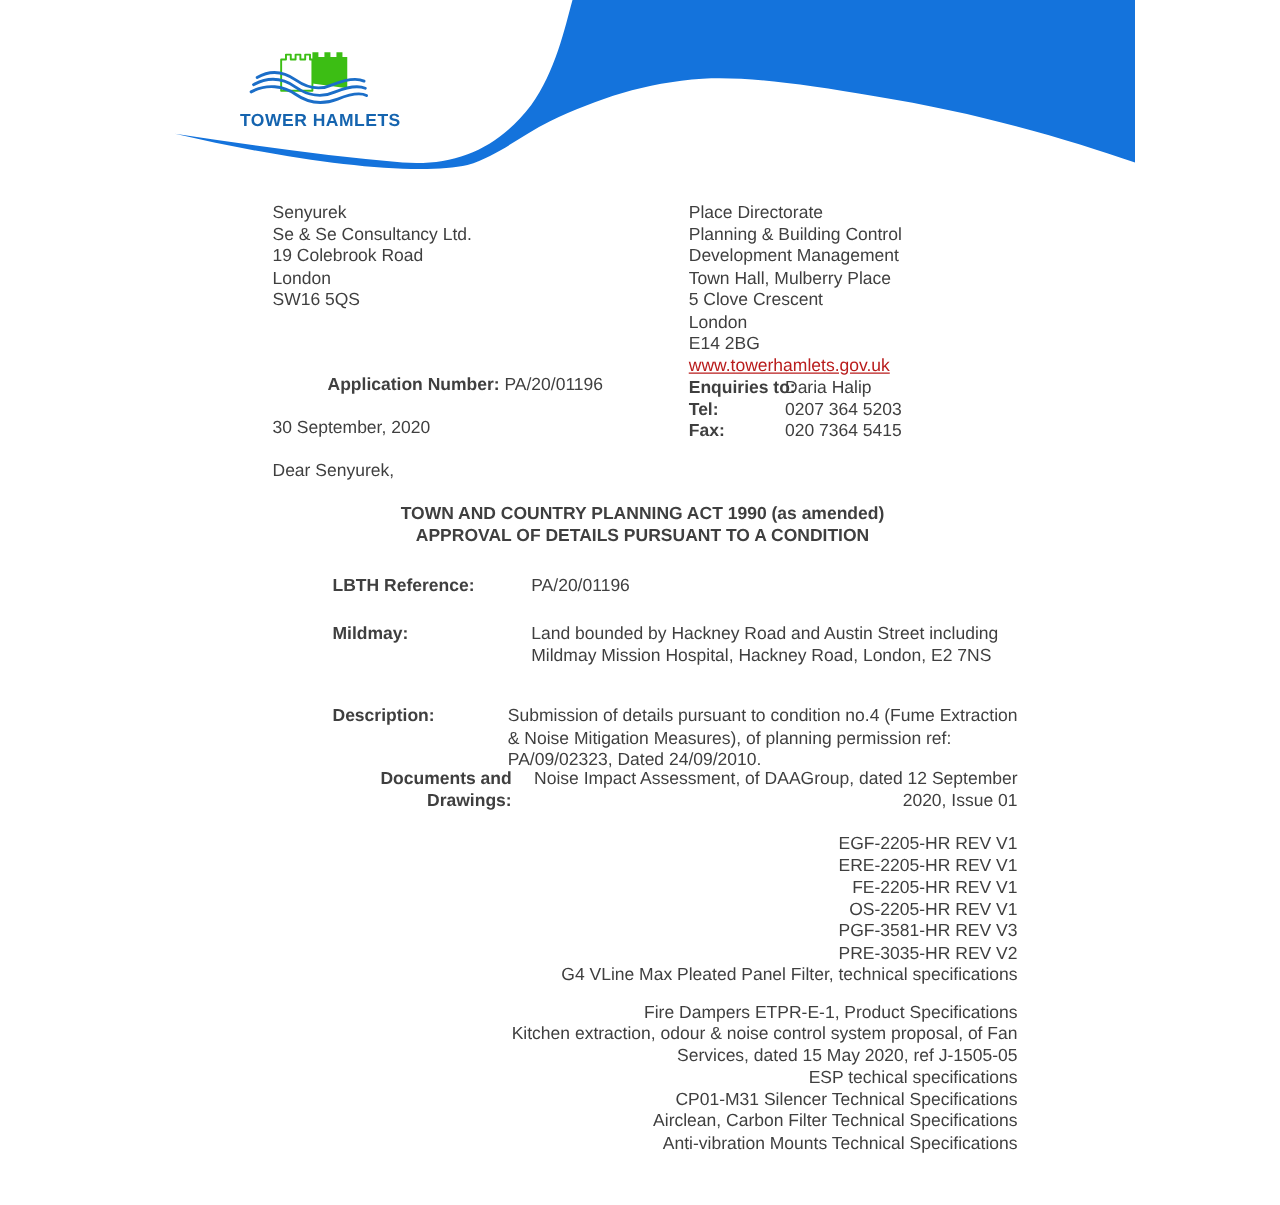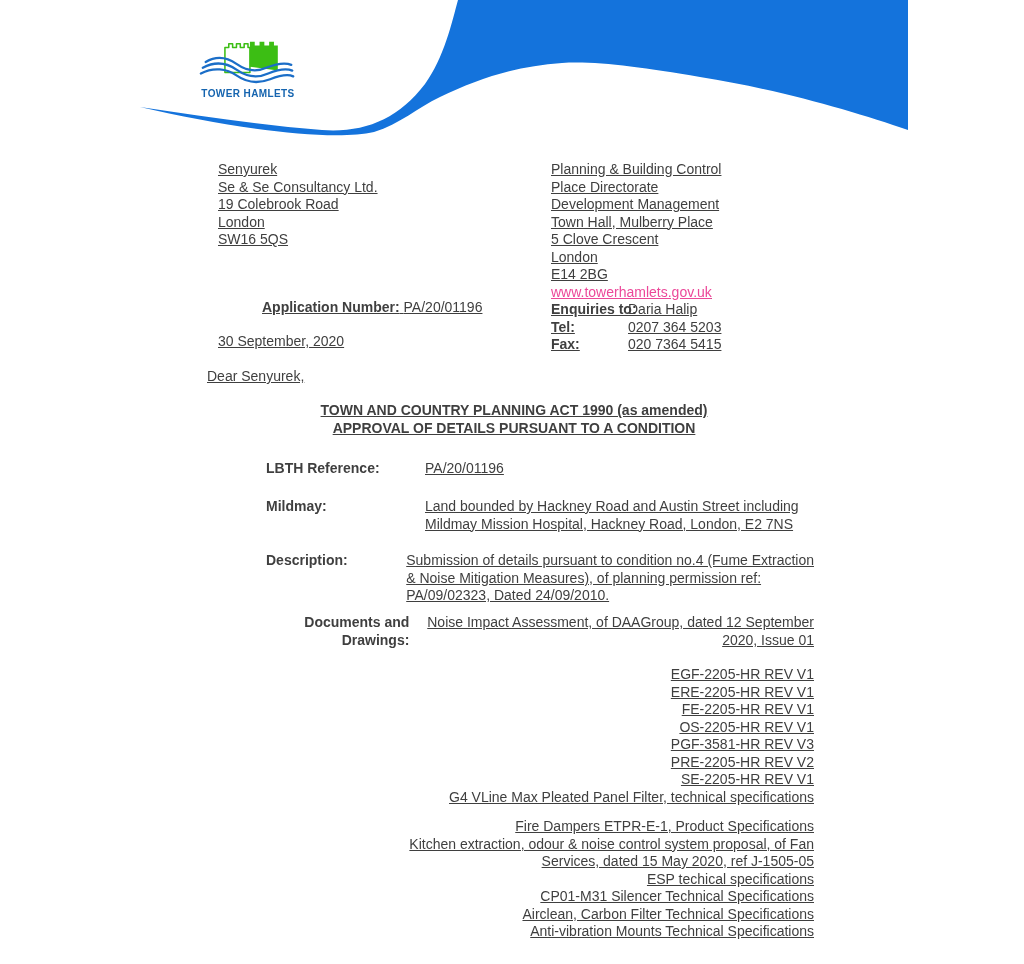--- a/index.html
+++ b/index.html
@@ -1,39 +1,39 @@
 <!DOCTYPE html>
 <html><head>
 <meta charset="utf-8">
 <style>
   html,body { margin:0; padding:0; background:#ffffff; }
   .page {
     position:relative; width:1024px; height:964px; background:#ffffff;
     font-family:"Liberation Sans", sans-serif; font-size:14px; color:#3f3f3f;
     overflow:hidden;
   }
-  .line { line-height:17.5px; white-space:nowrap;text-decoration:underline; }
+  .line { line-height:17.5px; white-space:nowrap; }
   .b { font-weight:bold;margin-left:44px; }
 
   
   .swoosh { position:absolute; left:0; top:0; width:1024px; height:160px; display:block; }
   .logo { position:absolute; left:192px; top:36px; width:112px; text-align:center; }
   .logo .emblem { display:block; margin:0 auto; }
-  .logo-text { font-weight:bold; font-size:10px; letter-spacing:0.4px; color:#1564AF; margin-top:2px; white-space:nowrap; }
+  .logo-text { font-weight:bold; font-size:14px; letter-spacing:0.4px; color:#1564AF; margin-top:2px; white-space:nowrap; }
 
   
   .recipient { position:absolute; left:218px; top:161px; }
   .sender    { position:absolute; left:551px; top:161px; width:270px; }
-  .weblink   { color:#ec4899; text-decoration:underline; cursor:pointer; }
+  .weblink   { color:#b91c1c; text-decoration:underline; cursor:pointer; }
   .contact-row { display:flex; }
   .contact-row .clabel { width:77px; font-weight:bold; }
 
   .app-line   { position:absolute; left:218px; top:299px; }
   .date       { position:absolute; left:218px; top:333px; }
-  .salutation { position:absolute; left:207px; top:368px;text-align:right; }
+  .salutation { position:absolute; left:218px; top:368px;text-align:right; }
 
   .title { position:absolute; left:218px; top:402px; width:592px; text-align:center; font-weight:bold; }
 
   
   .details { position:absolute; left:218px; top:460px; width:596px; }
   .drow  { position:absolute; left:0; width:596px; display:flex; }
   .dlabel { width:159px; font-weight:bold; line-height:17.5px;margin-left:48px; }
   .dvalue { flex:1; }
   .dvalue .line { white-space:nowrap; }
   .gap17 { height:17px; }
@@ -74,22 +74,22 @@
   <div class="recipient">
       <div class="line">Senyurek</div>
       <div class="line">Se &amp; Se Consultancy Ltd.</div>
       <div class="line">19 Colebrook Road</div>
       <div class="line">London</div>
       <div class="line">SW16 5QS</div>
     </div>
 
   <div class="sender">
     <div>
+        <div class="line">Place Directorate</div>
         <div class="line">Planning &amp; Building Control</div>
-        <div class="line">Place Directorate</div>
         <div class="line">Development Management</div>
         <div class="line">Town Hall, Mulberry Place</div>
         <div class="line">5 Clove Crescent</div>
         <div class="line">London</div>
         <div class="line">E14 2BG</div>
       </div>
     <div class="line">
       <a class="weblink" href="#">www.towerhamlets.gov.uk</a>
     </div>
     <div class="contact-row line">
@@ -128,21 +128,21 @@
     </div>
 
     <div class="drow" style="top:38px;">
       <div class="dlabel">Mildmay:</div>
       <div class="dvalue">
           <div class="line">Land bounded by Hackney Road and Austin Street including</div>
           <div class="line">Mildmay Mission Hospital, Hackney Road, London, E2 7NS</div>
         </div>
     </div>
 
-    <div class="drow" style="top:92px;">
+    <div class="drow" style="top:104px;">
       <div class="dlabel">Description:</div>
       <div class="dvalue">
           <div class="line">Submission of details pursuant to condition no.4 (Fume Extraction</div>
           <div class="line">&amp; Noise Mitigation Measures), of planning permission ref:</div>
           <div class="line">PA/09/02323, Dated 24/09/2010.</div>
         </div>
     </div>
 
     <div class="drow" style="top:154px;text-align:right;">
       <div class="dlabel">Documents and Drawings:</div>
@@ -151,22 +151,21 @@
             <div class="line">Noise Impact Assessment, of DAAGroup, dated 12 September</div>
             <div class="line">2020, Issue 01</div>
           </div>
         <div class="gap17"></div>
         <div class="drawings">
             <div class="line">EGF-2205-HR REV V1</div>
             <div class="line">ERE-2205-HR REV V1</div>
             <div class="line">FE-2205-HR REV V1</div>
             <div class="line">OS-2205-HR REV V1</div>
             <div class="line">PGF-3581-HR REV V3</div>
-            <div class="line">PRE-2205-HR REV V2</div>
-            <div class="line">SE-2205-HR REV V1</div>
+            <div class="line">PRE-3035-HR REV V2</div>
             <div class="line">G4 VLine Max Pleated Panel Filter, technical specifications</div>
           </div>
         <div class="gap12"></div>
         <div>
             <div class="line">Fire Dampers ETPR-E-1, Product Specifications</div>
             <div class="line">Kitchen extraction, odour &amp; noise control system proposal, of Fan</div>
             <div class="line">Services, dated 15 May 2020, ref J-1505-05</div>
             <div class="line">ESP techical specifications</div>
             <div class="line">CP01-M31 Silencer Technical Specifications</div>
             <div class="line">Airclean, Carbon Filter Technical Specifications</div>

